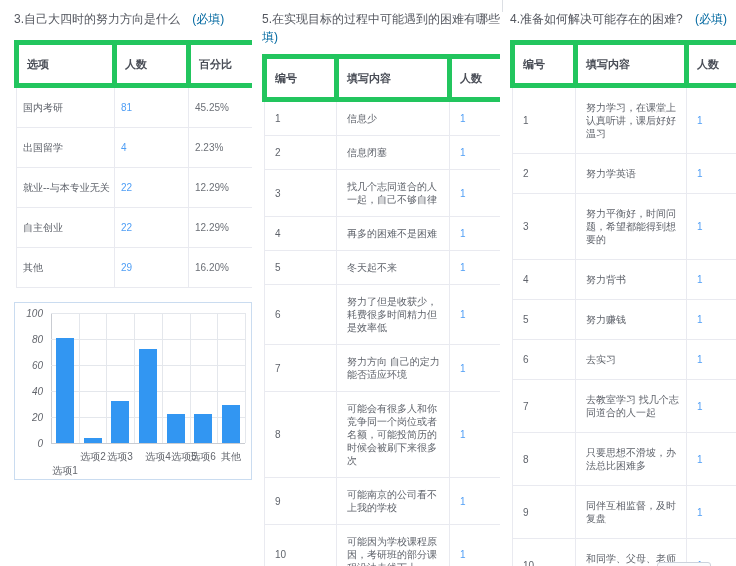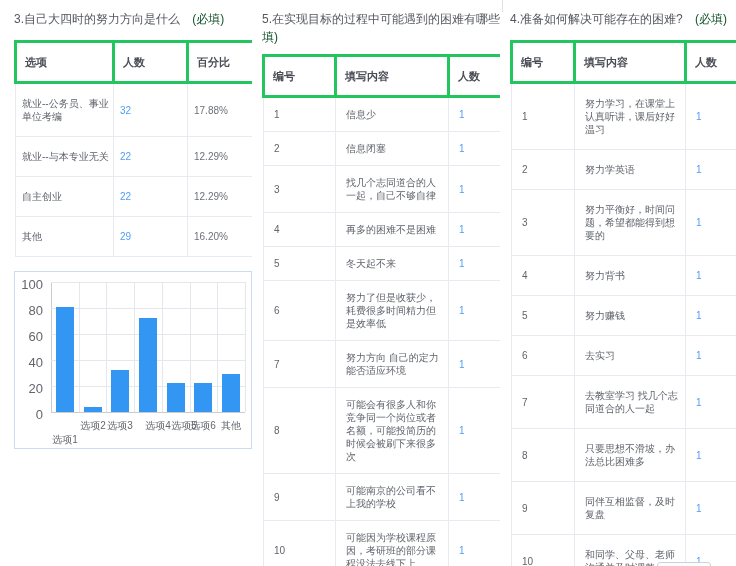--- a/index.html
+++ b/index.html
@@ -4,36 +4,36 @@
 <style>
   html,body{margin:0;padding:0;background:#fff;}
   body{font-family:"Liberation Sans","DejaVu Sans",sans-serif;}
   .page{position:relative;width:736px;height:566px;background:#fff;overflow:hidden;}
   .pane{position:absolute;top:10px;overflow:hidden;}
   .pane-left{left:14px;width:238px;height:556px;}
   .pane-mid{left:262px;width:238px;height:556px;}
   .pane-right{left:510px;width:240px;height:556px;}
   .q-title{margin:0;font-size:12px;font-weight:400;color:#54575f;line-height:18px;}
   .q-title .t{white-space:nowrap;margin-top:32px;}
-  .req{color:#14532d;text-align:center;}
+  .req{color:#0369a1;text-align:center;}
   .req-gap{margin-left:9px;}
   .stat-table{width:100%;border-collapse:collapse;table-layout:fixed;color:#5f636b;}
-  .stat-table th{border:3px solid #22c55e;text-align:left;font-size:11px;font-weight:700;color:#4a4e57;padding:12px 6px 12px 8px;line-height:14px;}
+  .stat-table th{border:5px solid #22c55e;text-align:left;font-size:11px;font-weight:700;color:#4a4e57;padding:12px 6px 12px 8px;line-height:14px;}
   .stat-table td{border:1px solid #e9eaf0;font-size:10px;line-height:13px;vertical-align:middle;word-break:break-all;}
   .t-left{margin-top:12px;}
   .t-left td{padding:13px 2px 13px 6px;}
   .t-mid{margin-top:8px;}
   .t-mid td{padding:10px 4px 10px 10px;}
   .t-right{margin-top:12px;}
   .t-right td{padding:13px 4px 13px 10px;}
   .blue{color:#4f9ef5;}
   .pct{color:#6c7077;}
   .chart-box{position:relative;margin-top:14px;width:236px;height:176px;border:1px solid #cadcf0;background:#fff;}
   .grid-line,.bar,.ytick,.xtick{position:absolute;}
-  .ytick{font-size:13px;color:#63666d;text-align:right;width:28px;}
+  .ytick{font-size:10px;color:#63666d;text-align:right;width:28px;font-style:italic;}
   .xtick{font-size:10px;color:#63666d;white-space:nowrap;transform:translateX(-50%);}
   .bar{background:#3296f2;}
   .pane-divider{position:absolute;left:502px;top:0;width:1px;height:12px;background:#dcdfe4;}
   .cut-button{position:absolute;left:147px;top:552px;width:52px;height:20px;border:1px solid #ccd2dc;border-radius:3px;background:#fbfcfd;}
 </style>
 </head>
 <body>
 
 <div class="page">
 
@@ -50,23 +50,28 @@
         </colgroup>
       <thead>
         <tr>
           <th>选项</th>
           <th>人数</th>
           <th>百分比</th>
         </tr>
       </thead>
       <tbody id="q3-body">
           <tr>
-            <td>就业--公务员、事业单位考编</td>
-            <td class="blue">32</td>
-            <td class="pct">17.88%</td>
+            <td>国内考研</td>
+            <td class="blue">81</td>
+            <td class="pct">45.25%</td>
+          </tr>
+          <tr>
+            <td>出国留学</td>
+            <td class="blue">4</td>
+            <td class="pct">2.23%</td>
           </tr>
           <tr>
             <td>就业--与本专业无关</td>
             <td class="blue">22</td>
             <td class="pct">12.29%</td>
           </tr>
           <tr>
             <td>自主创业</td>
             <td class="blue">22</td>
             <td class="pct">12.29%</td>

